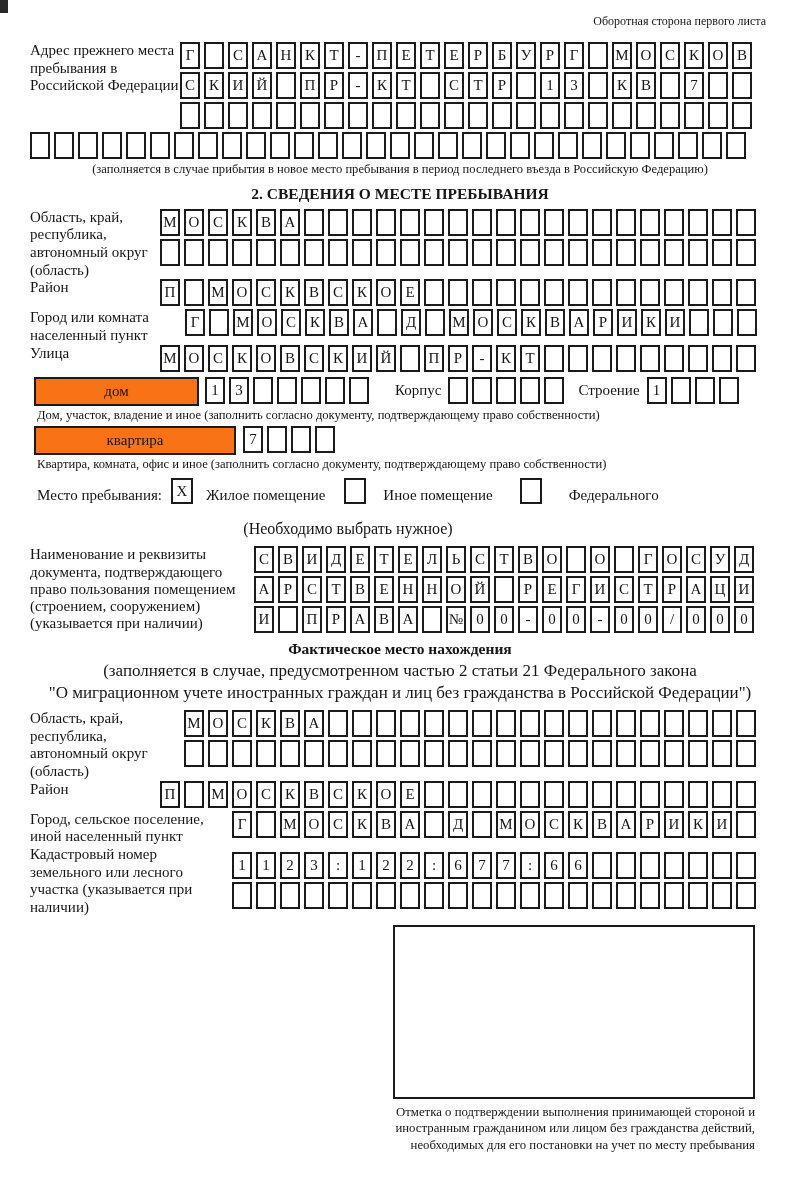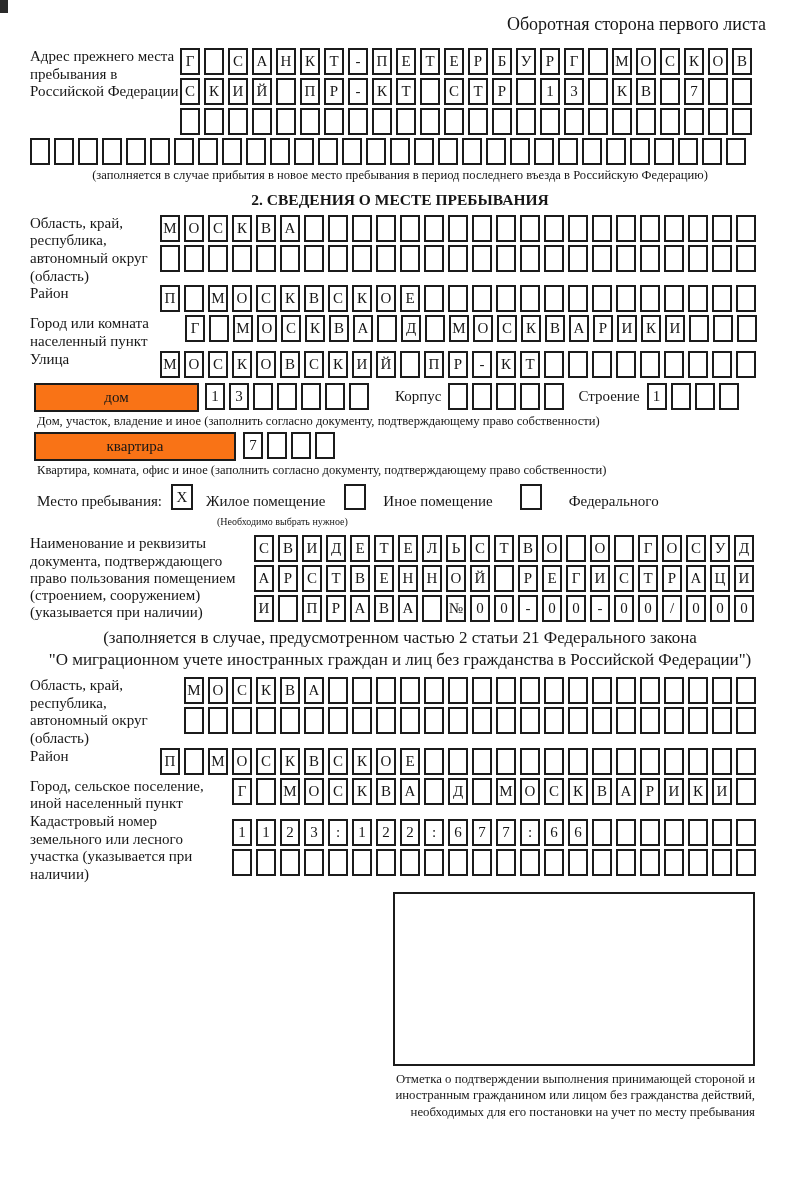--- a/index.html
+++ b/index.html
@@ -3,21 +3,21 @@
 <meta charset="utf-8">
 <style>
   html,body{margin:0;padding:0}
   body{
     width:800px;height:1180px;background:#ffffff;color:#161616;
     font-family:"Liberation Serif","DejaVu Serif",serif;
     position:relative;overflow:hidden;
   }
   .artifact{position:absolute;left:0;top:0;width:8px;height:13px;background:#2a2a2a}
   .page{padding:14px 30px 0 30px;width:740px}
-  .header-note{text-align:right;font-size:18px;padding-right:4px}
+  .header-note{text-align:right;font-size:12px;padding-right:4px}
 
   .formrow{display:flex;align-items:flex-start}
   .label{font-size:15px;line-height:1.18;flex:none}
   .lw150{width:150px}.lw130{width:130px}.lw155{width:155px}.lw154{width:154px}
   .lw202{width:202px}.lw224{width:224px}
   .rows{display:flex;flex-direction:column}
   .boxrow{display:flex;margin-bottom:3px}
   .cb{flex:none;width:20px;height:27px;border:2px solid #1b1b1b;box-sizing:border-box;
       margin-right:4px;display:flex;align-items:center;justify-content:center;
       font-size:15px;line-height:1;background:#fff}
@@ -27,21 +27,21 @@
   .mt6{margin-top:6px}.mt8{margin-top:8px}.mt3{margin-top:3px}
 
   .typerect{border:2px solid #1b1b1b;height:29px;box-sizing:border-box;flex:none;
             display:flex;align-items:center;justify-content:center;font-size:15px;background:#f97316}
   .houseline{display:flex;align-items:flex-start;margin-top:2px}
   .inlinelabel{font-size:15px;line-height:27px;flex:none}
 
   .stayline{display:flex;align-items:flex-end;margin-top:6px;font-size:15px}
   .chk{flex:none;width:22px;height:26px;border:2px solid #1b1b1b;box-sizing:border-box;
        display:flex;align-items:center;justify-content:center;font-size:15px;background:#fff}
-  .choose-note{font-size:10px;width:262px;margin-left:187px;margin-top:6px}
+  .choose-note{font-size:16px;width:262px;margin-left:187px;text-align:center;margin-top:16px}
 
   .actual-notes{font-size:17px;line-height:1.28;text-align:center;margin-top:2px}
 
   .stamp-col{margin-left:363px;width:362px;margin-top:8px}
   .stamp-box{border:2px solid #1b1b1b;height:174px;box-sizing:border-box;background:#fff}
   .stamp-note{font-size:12.8px;line-height:1.3;text-align:right;margin-top:5px}
   .doc-label{line-height:1.15}
 </style>
 </head>
 <body>
@@ -442,20 +442,21 @@
           <span class="cb">0</span>
           <span class="cb">0</span>
           <span class="cb">/</span>
           <span class="cb">0</span>
           <span class="cb">0</span>
           <span class="cb">0</span>
         </div>
     </div>
   </div>
 
+  <div class="sec-title" style="margin-top:4px;margin-bottom:2px">Фактическое место нахождения</div>
   <div class="actual-notes">(заполняется в случае, предусмотренном частью 2 статьи 21 Федерального закона</div>
   <div class="actual-notes" style="margin-top:0">"О миграционном учете иностранных граждан и лиц без гражданства в Российской Федерации")</div>
 
   <div class="formrow mt6">
     <div class="label lw154">Область, край, республика, автономный округ (область)</div>
     <div class="rows">
       <div class="boxrow">
           <span class="cb">М</span>
           <span class="cb">О</span>
           <span class="cb">С</span>

